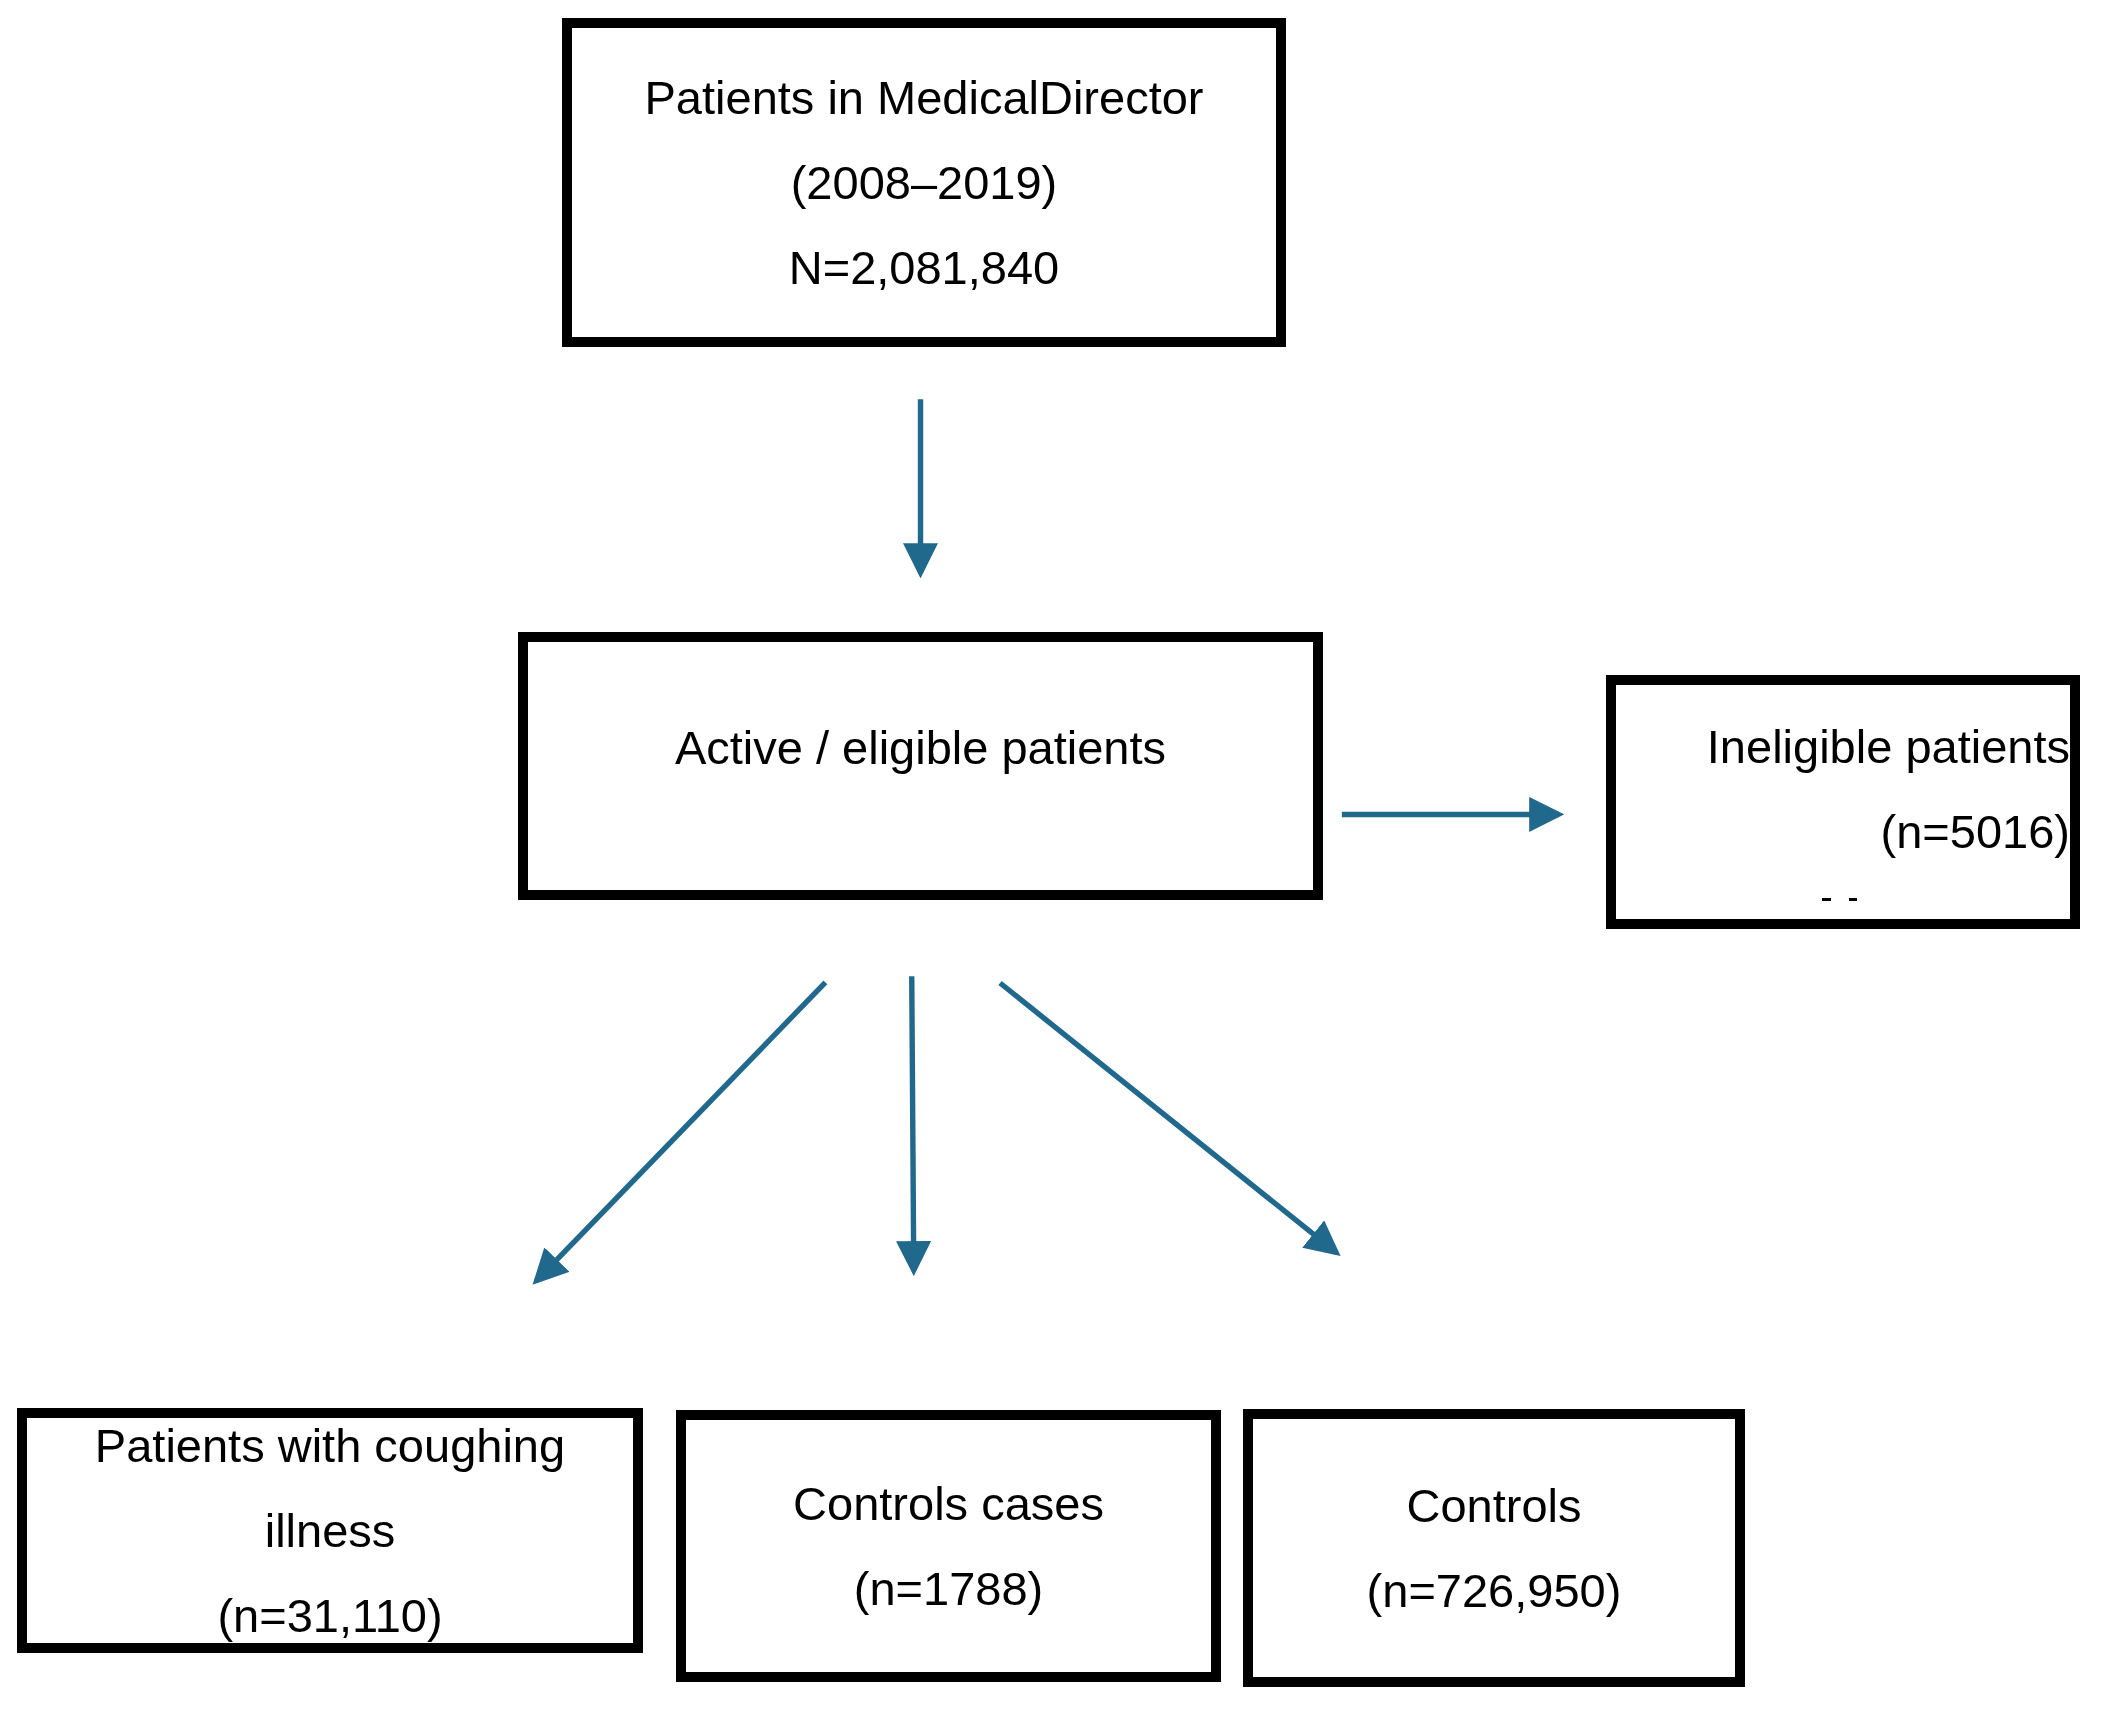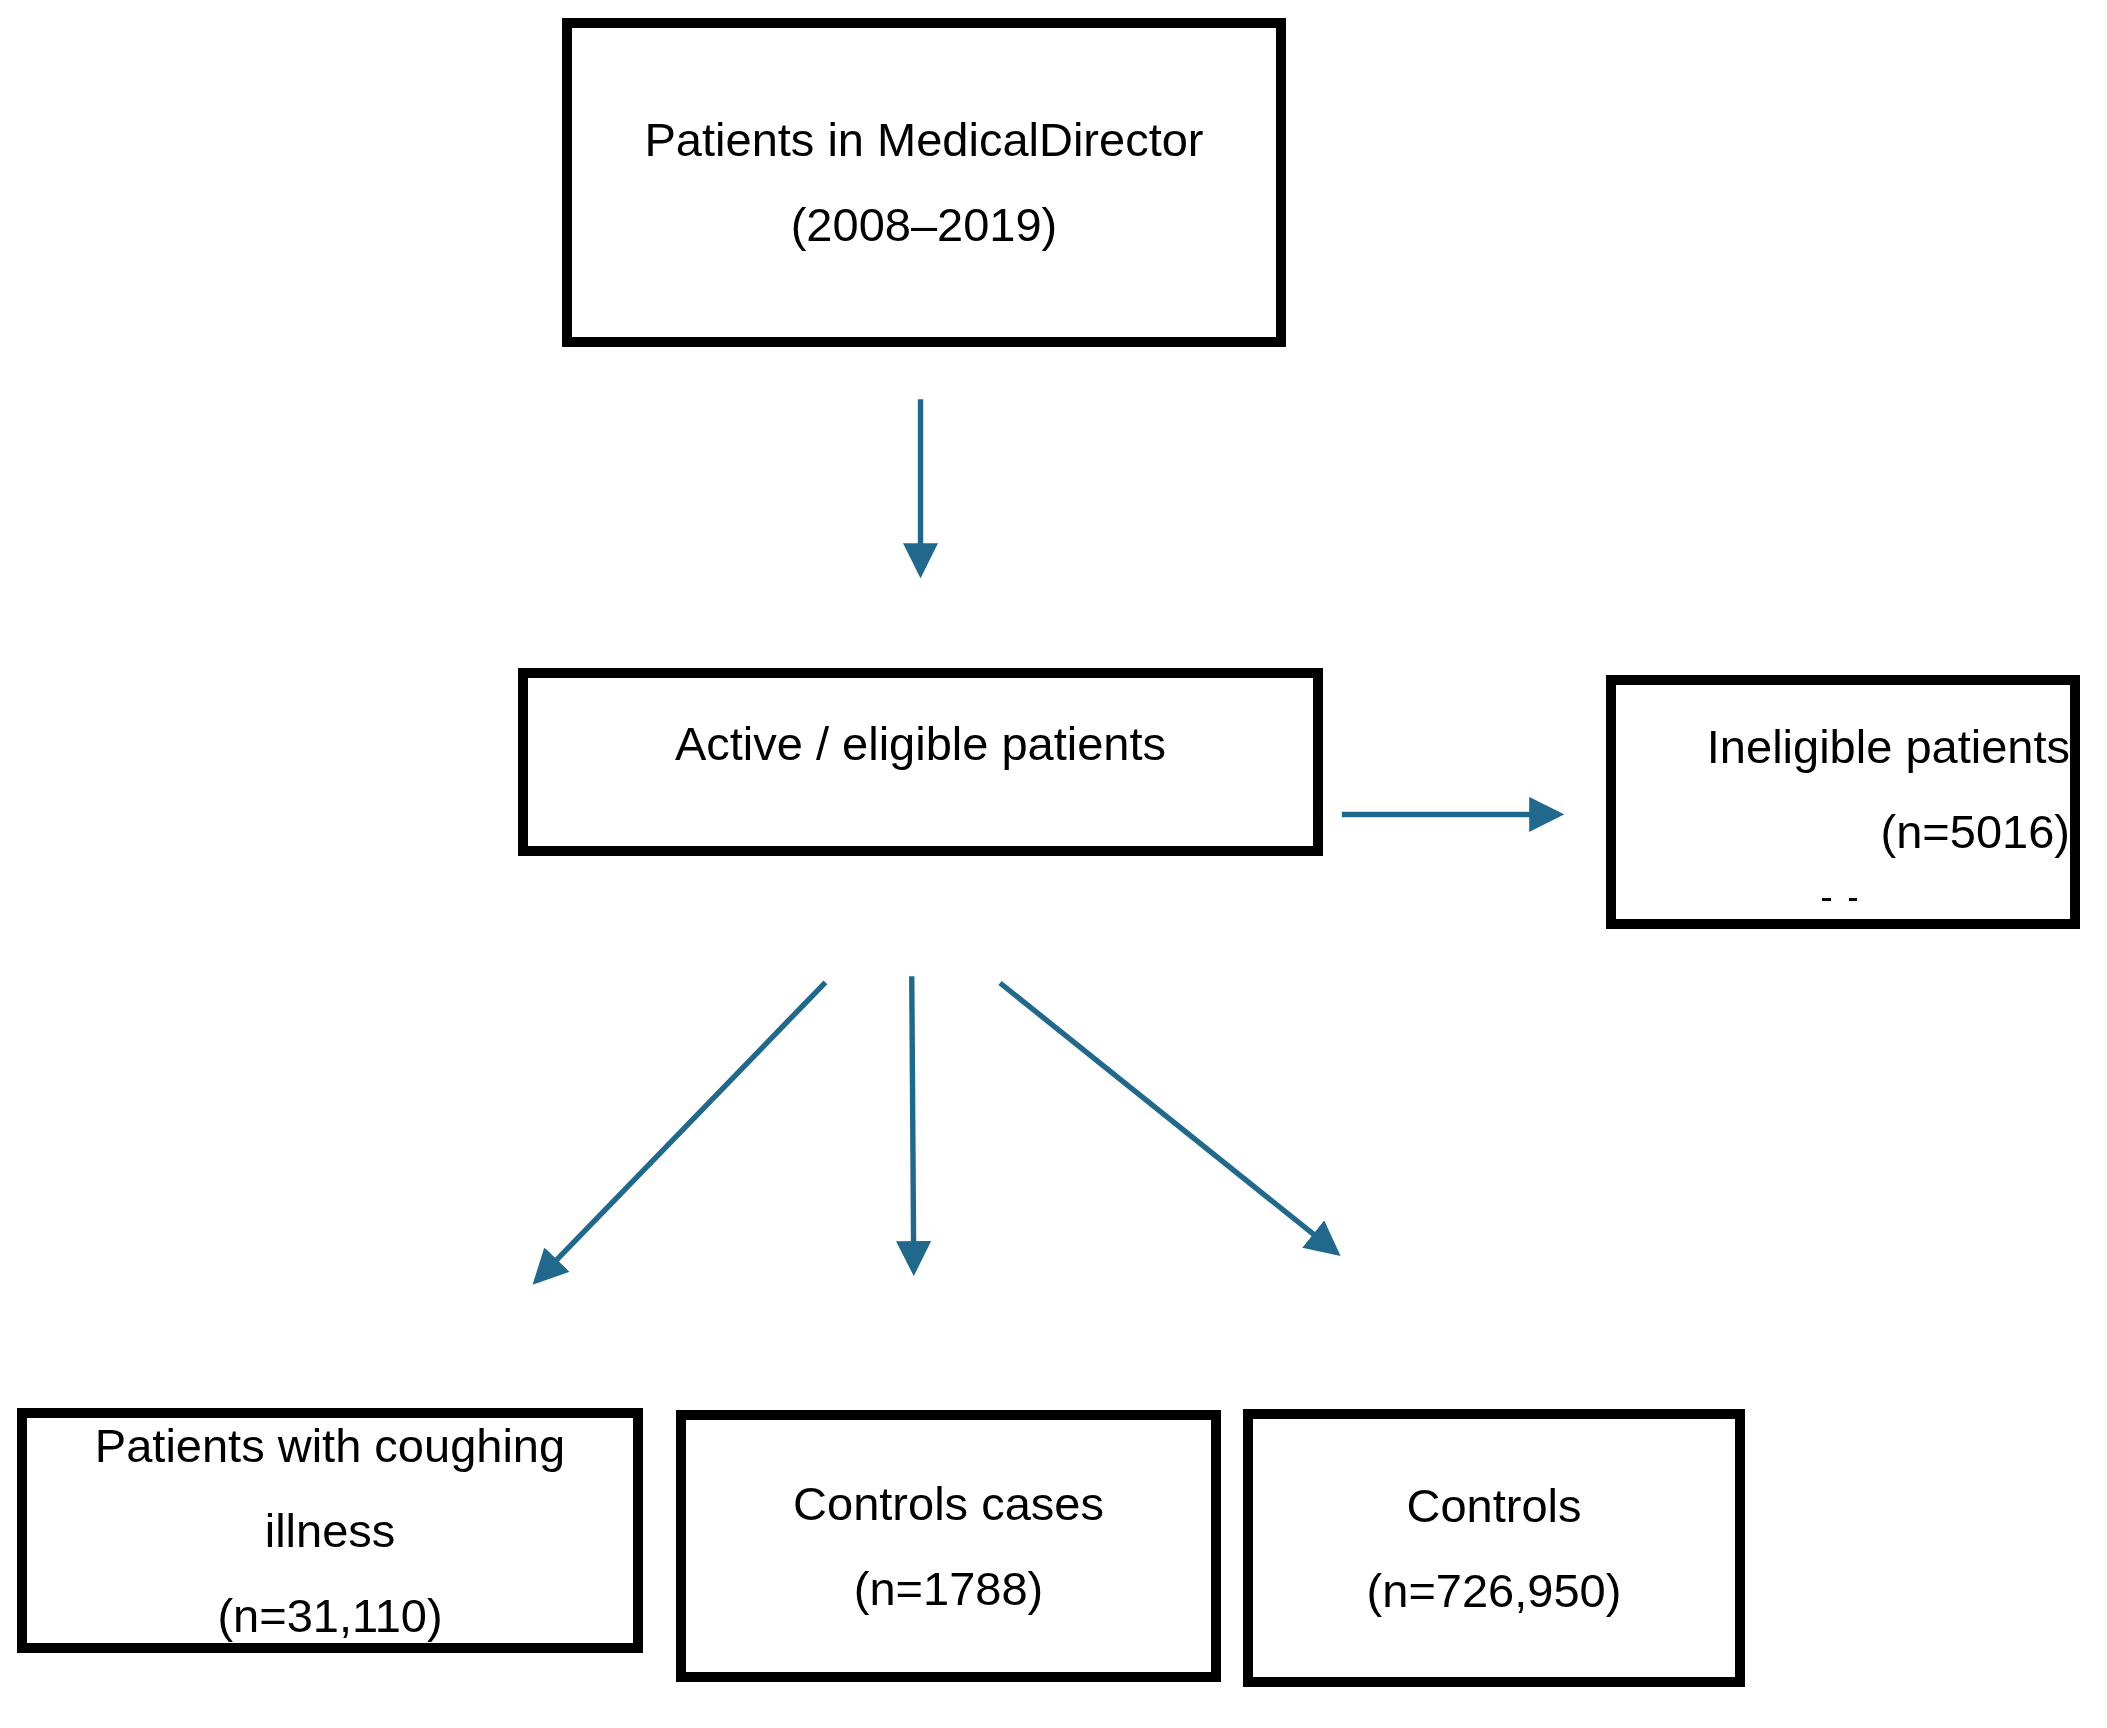--- a/index.html
+++ b/index.html
@@ -27,21 +27,21 @@
     display:flex;
     flex-direction:column;
     justify-content:center;
     align-items:center;
     text-align:center;
     font-size:47px;
     line-height:85px;
   }
   .flow-box .line{white-space:nowrap;}
   #box-source    {left:562px;  top:17.5px;   width:724px; height:329px;}
-  #box-eligible  {left:518px;  top:668px;  width:805px; height:188px; padding-bottom:37px;gap:24px;}
+  #box-eligible  {left:518px;  top:632px;  width:805px; height:268px; padding-bottom:37px;gap:24px;}
   #box-ineligible{left:1606px; top:675px; width:474px;  height:254px; padding-bottom:27px;align-items:flex-end;}
   #box-coughing  {left:17px;   top:1408px; width:626px;  height:245px;}
   #box-pertussis {left:676px; top:1410px; width:545px;  height:272px;}
   #box-controls  {left:1243px; top:1409px; width:502px;  height:278px;}
   .arrow-layer{
     position:absolute;
     left:0; top:0;
     width:2108px;
     height:1728px;
     pointer-events:none;
@@ -74,20 +74,21 @@
     <line class="arrow-line" x1="1365" y1="592" x2="1365" y2="850" marker-end="url(#ah)"></line>
     <line class="arrow-line" x1="1990" y1="1208" x2="2312" y2="1208" marker-end="url(#ah)"></line>
     <line class="arrow-line" x1="1224" y1="1457" x2="795" y2="1900" marker-end="url(#ah)"></line>
     <line class="arrow-line" x1="1352" y1="1448" x2="1355" y2="1885" marker-end="url(#ah)"></line>
     <line class="arrow-line" x1="1483" y1="1458" x2="1982" y2="1858" marker-end="url(#ah)"></line>
   </svg>
 
   <div class="flow-box" id="box-source">
     <div class="line">Patients in MedicalDirector</div>
     <div class="line">(2008–2019)</div>
+    <div class="line">N=2,081,840</div>
   </div>
 
   <div class="flow-box" id="box-eligible">
     <div class="line">Active / eligible patients</div>
   </div>
 
   <div class="flow-box" id="box-ineligible">
     <div class="line">Ineligible patients</div>
     <div class="line">(n=5016)</div>
   </div>

